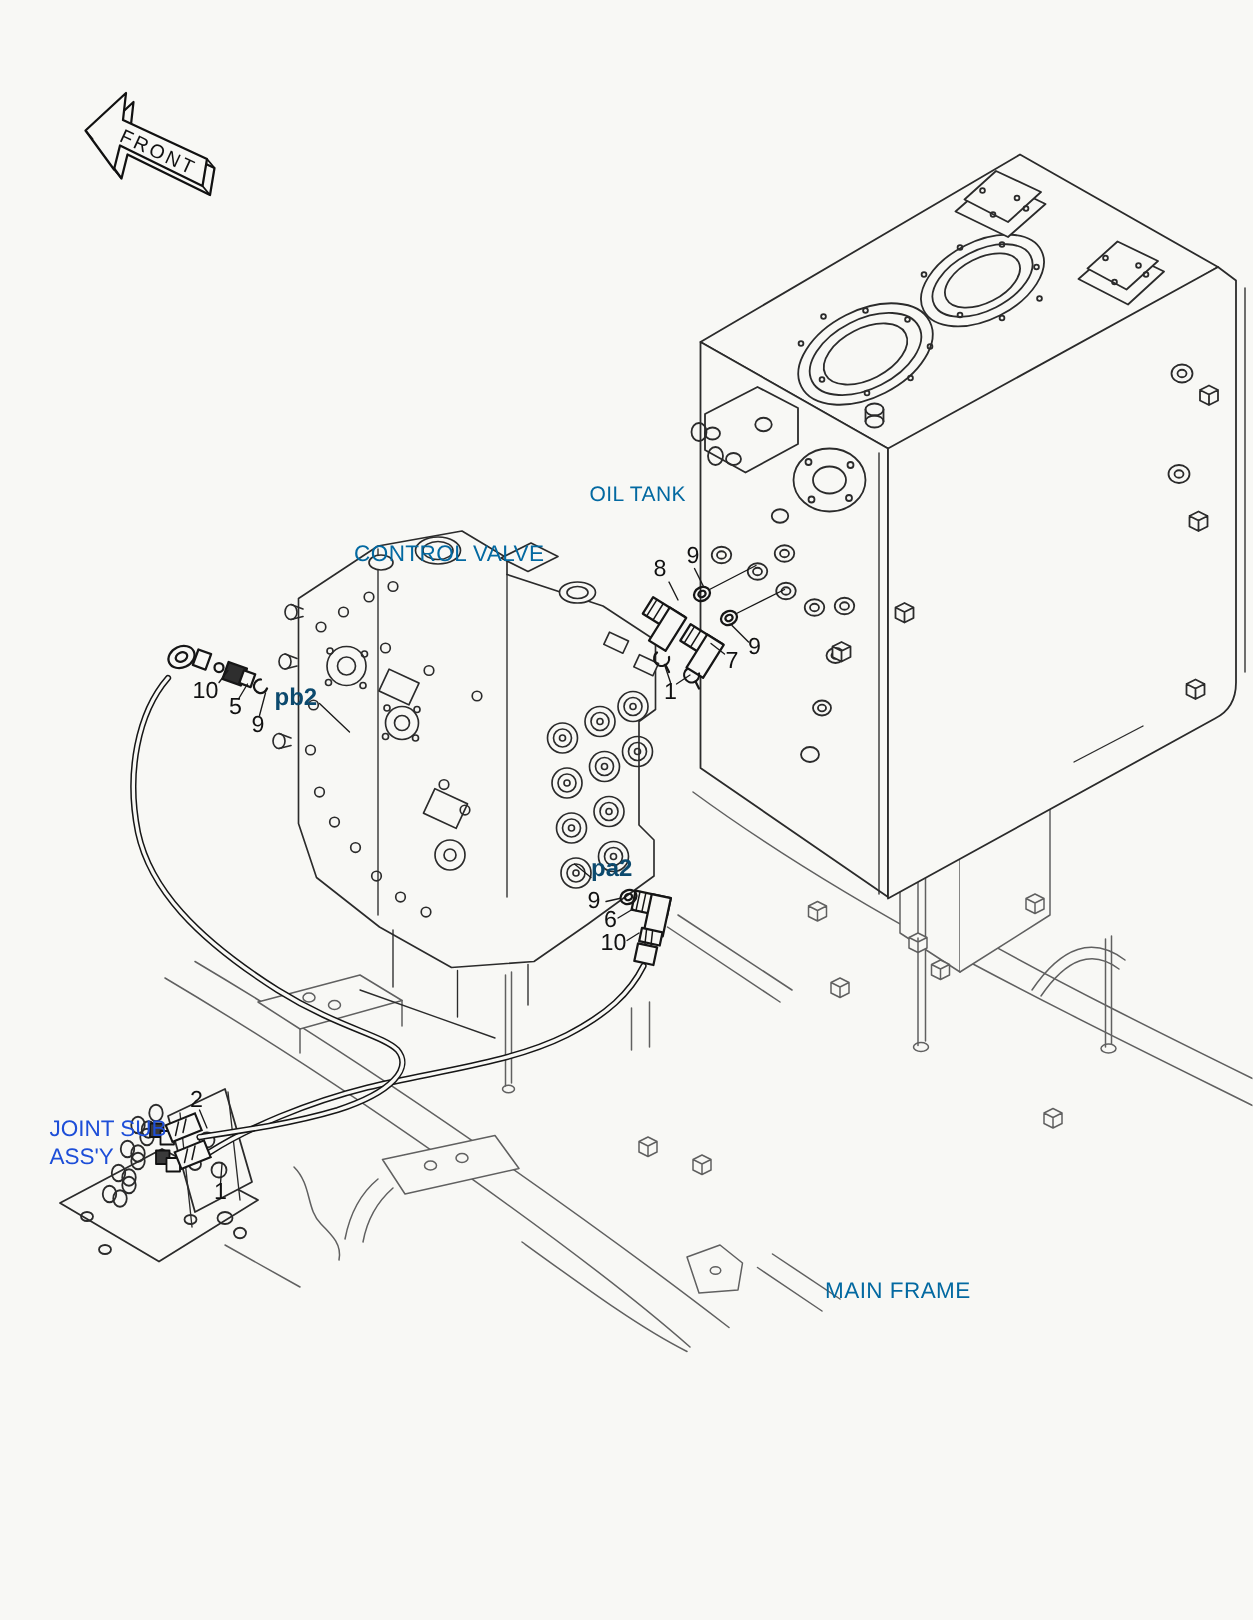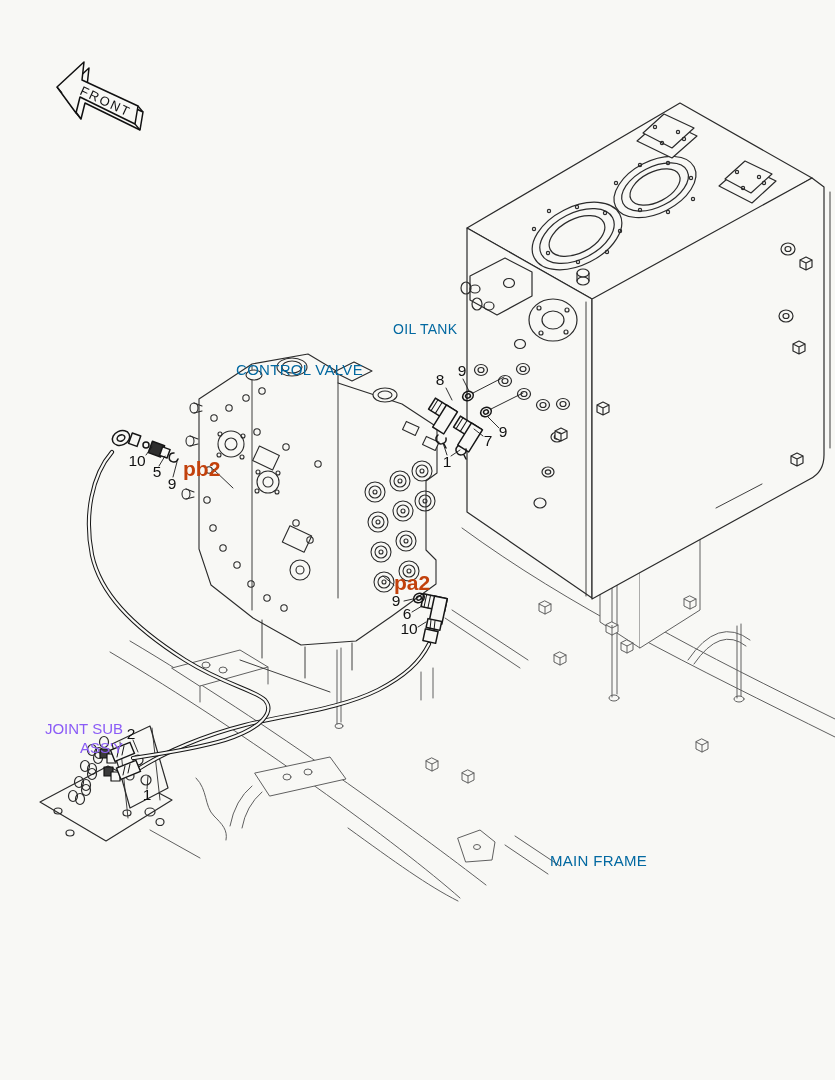--- a/index.html
+++ b/index.html
@@ -1,23 +1,23 @@
 <!DOCTYPE html>
 <html><head>
 <meta charset="utf-8">
 <style>
   html,body{margin:0;padding:0;}
   body{width:835px;height:1080px;background:#f8f8f5;font-family:"Liberation Sans",sans-serif;}
   #stage{position:relative;width:835px;height:1080px;overflow:hidden;background:#f8f8f5;}
   #art{position:absolute;left:0;top:0;}
   .lbl{position:absolute;color:#0369a1;font-size:15px;white-space:nowrap;letter-spacing:.3px;}
   .lbl-small{font-size:14px;}
-  .port-label{position:absolute;color:#c2410c;font-weight:bold;font-size:21px;white-space:nowrap;}
+  .port-label{position:absolute;color:#0c4a6e;font-weight:bold;font-size:16px;white-space:nowrap;}
   .callout{position:absolute;transform:translate(-50%,-50%);color:#111;font-size:15.5px;white-space:nowrap;}
-  .joint-lbl{position:absolute;color:#8b5cf6;font-size:15px;text-align:right;line-height:19px;width:90px;}
+  .joint-lbl{position:absolute;color:#1d4ed8;font-size:15px;text-align:left;line-height:19px;width:90px;margin-top:24px;}
   .front-text{position:absolute;left:84px;top:83px;transform:rotate(25deg);transform-origin:0 0;
     font-size:13px;letter-spacing:2px;color:#111;}
 </style>
 </head>
 <body>
 
 <div id="stage">
 <svg id="art" width="835" height="1080" viewBox="0 0 835 1080">
 
   <g stroke="#606060" stroke-width="1" fill="none" stroke-linecap="round" stroke-linejoin="round">

